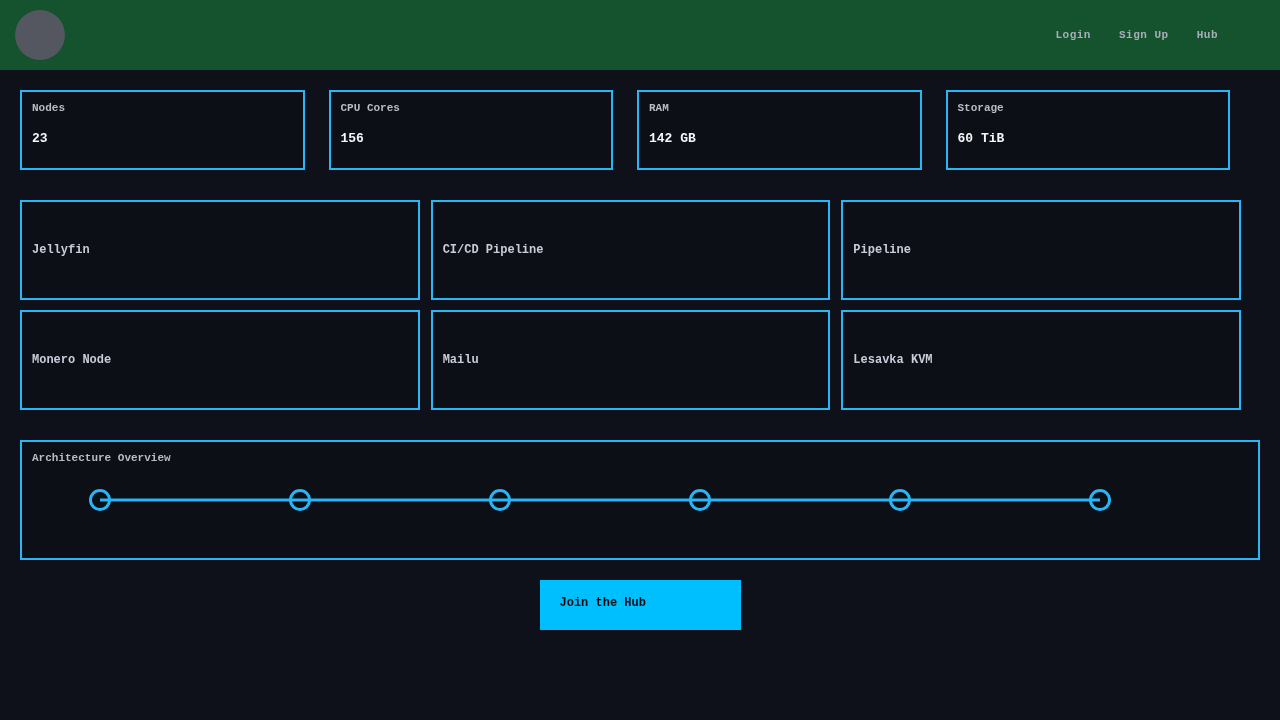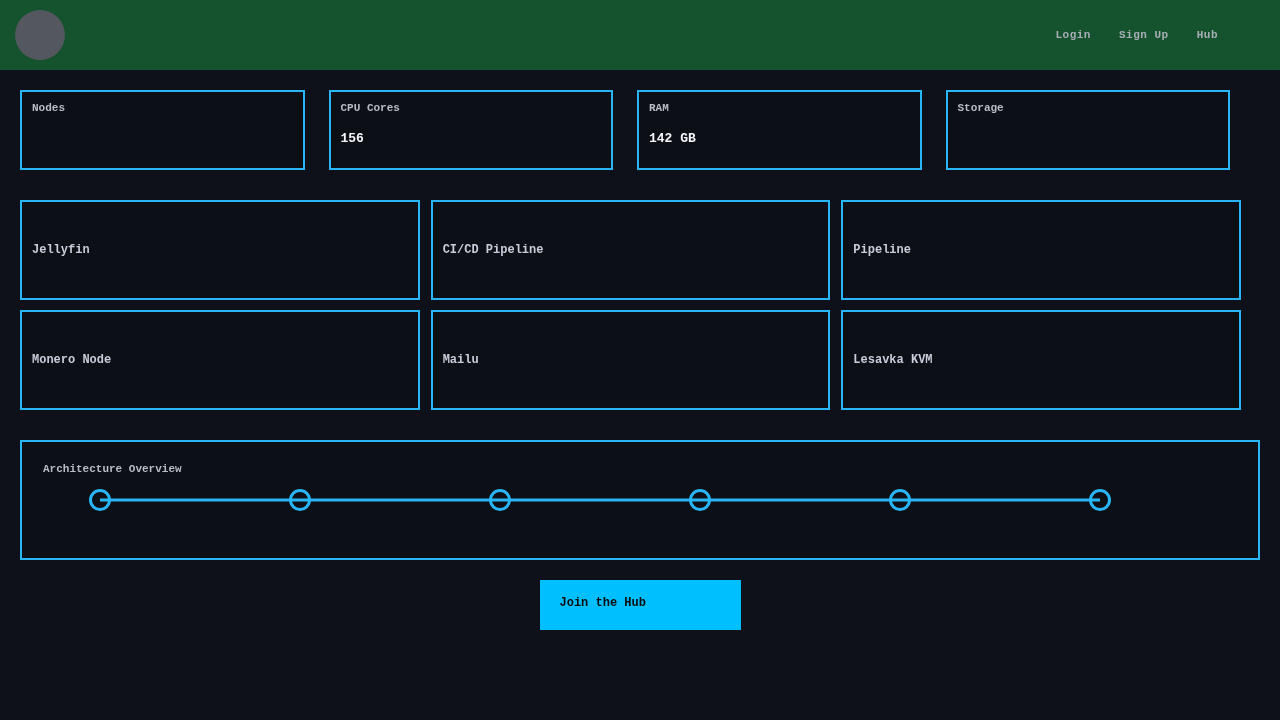--- a/index.html
+++ b/index.html
@@ -39,21 +39,21 @@
   .service-card{
     height:100px;box-sizing:border-box;
     background:#0d0f16;border:2px solid #29b6f6;
     display:flex;align-items:center;padding:0 10px;
     color:#c9cdd9;font-size:12px;cursor:pointer;
   }
   
   .architecture{
     margin:30px 0 0 20px;width:1240px;height:120px;box-sizing:border-box;
     background:#0d0f16;border:2px solid #29b6f6;
-    padding:21px;position:relative;
+    padding:10px;position:relative;
   }
   .arch-title{color:#b9bcc7;font-size:11px;position:relative;z-index:2;}
   .arch-svg{position:absolute;left:0;top:0;z-index:1;}
   
   .cta-row{display:flex;justify-content:center;margin-top:20px;}
   .cta-button{
     width:201px;height:50px;border:none;
     background:#00bfff;color:#0b0d10;
     font-family:inherit;font-weight:700;font-size:12px;
     display:flex;align-items:center;
@@ -69,31 +69,33 @@
   <div class="nav">
     <a>Login</a>
     <a>Sign Up</a>
     <a>Hub</a>
   </div>
 </div>
 
 <div class="stats">
   <div class="stat-card">
     <div class="stat-label">Nodes</div>
+    <div class="stat-value">23</div>
   </div>
   <div class="stat-card">
     <div class="stat-label">CPU Cores</div>
     <div class="stat-value">156</div>
   </div>
   <div class="stat-card">
     <div class="stat-label">RAM</div>
     <div class="stat-value">142 GB</div>
   </div>
   <div class="stat-card">
     <div class="stat-label">Storage</div>
+    <div class="stat-value">60 TiB</div>
   </div>
 </div>
 
 <div class="services">
   <div class="service-card">
     <span>Jellyfin</span>
   </div>
   <div class="service-card">
     <span>CI/CD Pipeline</span>
   </div>

